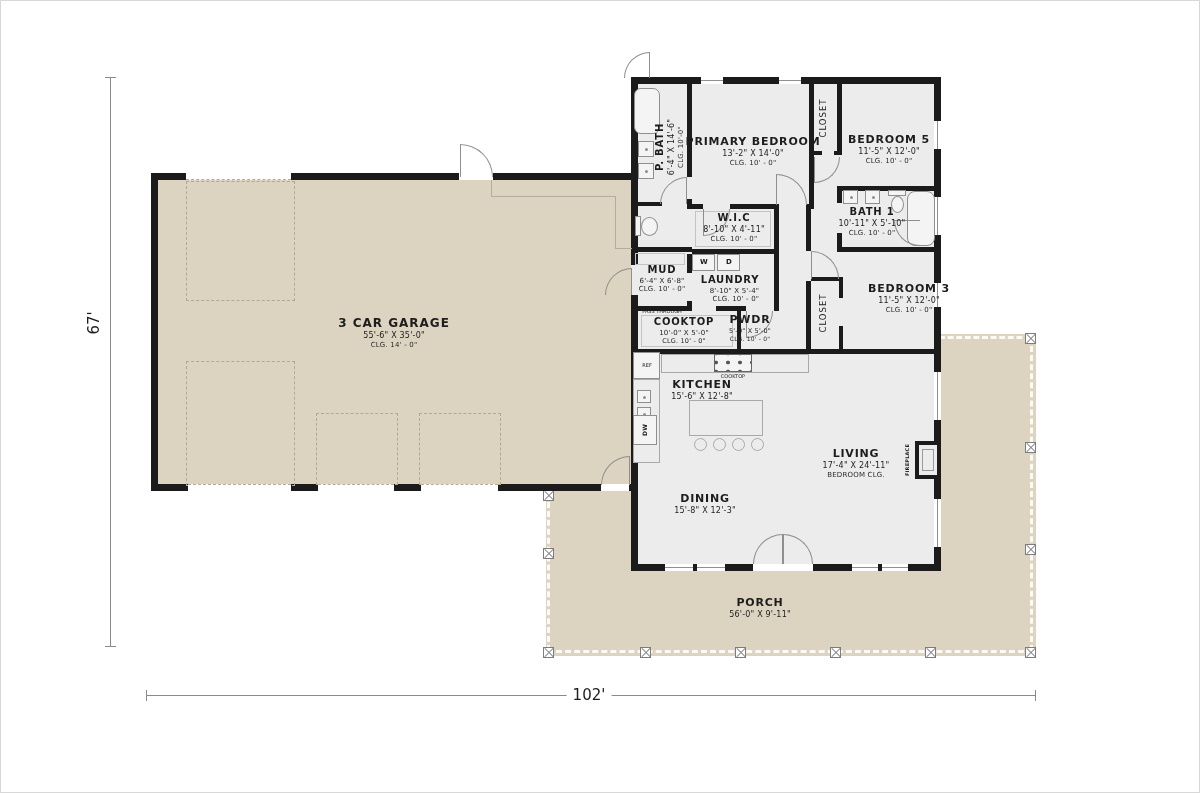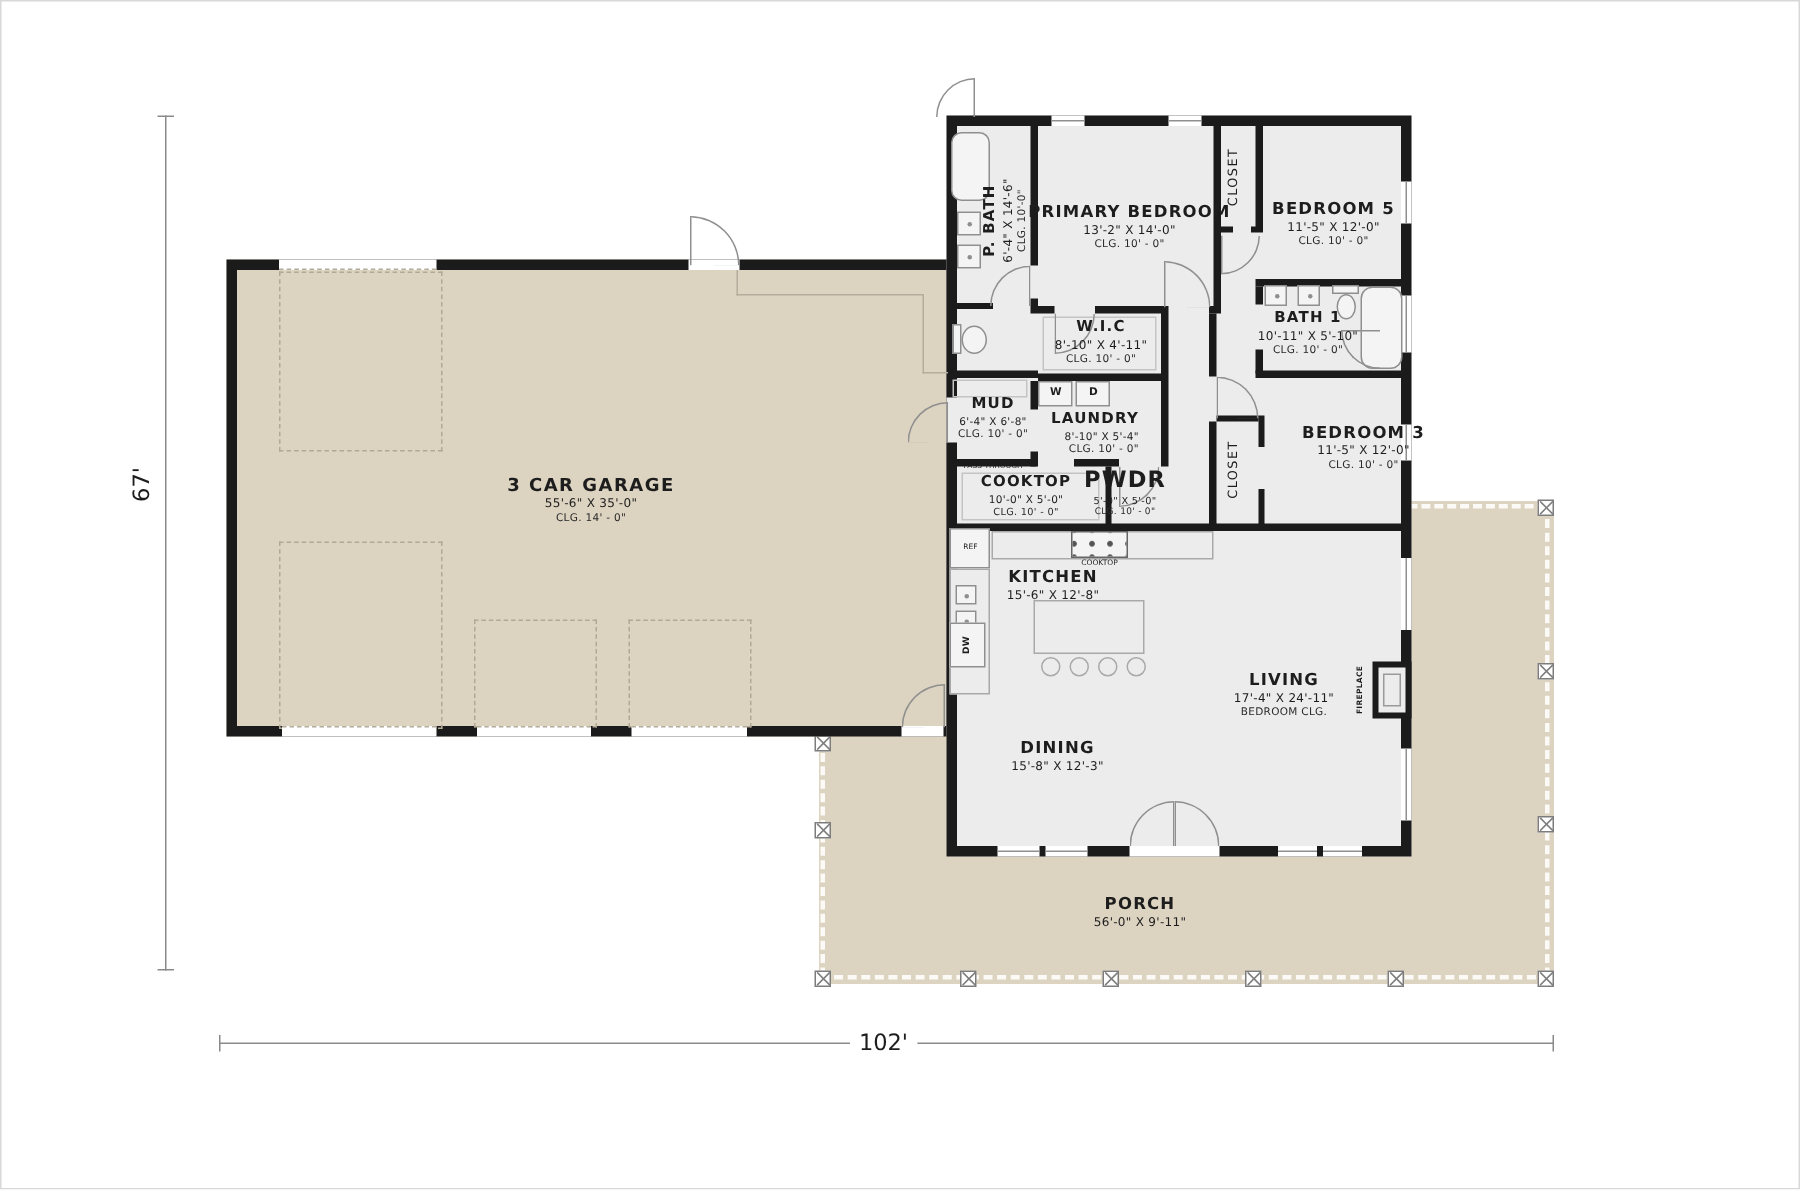--- a/index.html
+++ b/index.html
@@ -231,21 +231,21 @@
   </div>
   <div class="label vert" style="left:822px;top:312px;">
     <div class="rdim" style="font-size:8.5px;letter-spacing:1px;">CLOSET</div>
   </div>
   <div class="label" style="left:683px;top:330px;">
     <div class="rname" style="font-size:10px;">COOKTOP</div>
     <div class="rdim" style="font-size:7px;">10'-0" X 5'-0"</div>
     <div class="rclg" style="font-size:6.5px;">CLG. 10' - 0"</div>
   </div>
   <div class="label" style="left:749px;top:327px;">
-    <div class="rname" style="font-size:15px;">PWDR</div>
+    <div class="rname" style="font-size:11px;">PWDR</div>
     <div class="rdim" style="font-size:6.5px;">5'-0" X 5'-0"</div>
     <div class="rclg" style="font-size:6px;">CLG. 10' - 0"</div>
   </div>
   <div class="label" style="left:701px;top:389px;">
     <div class="rname">KITCHEN</div>
     <div class="rdim">15'-6" X 12'-8"</div>
   </div>
   <div class="label" style="left:855px;top:462px;">
     <div class="rname">LIVING</div>
     <div class="rdim">17'-4" X 24'-11"</div>

